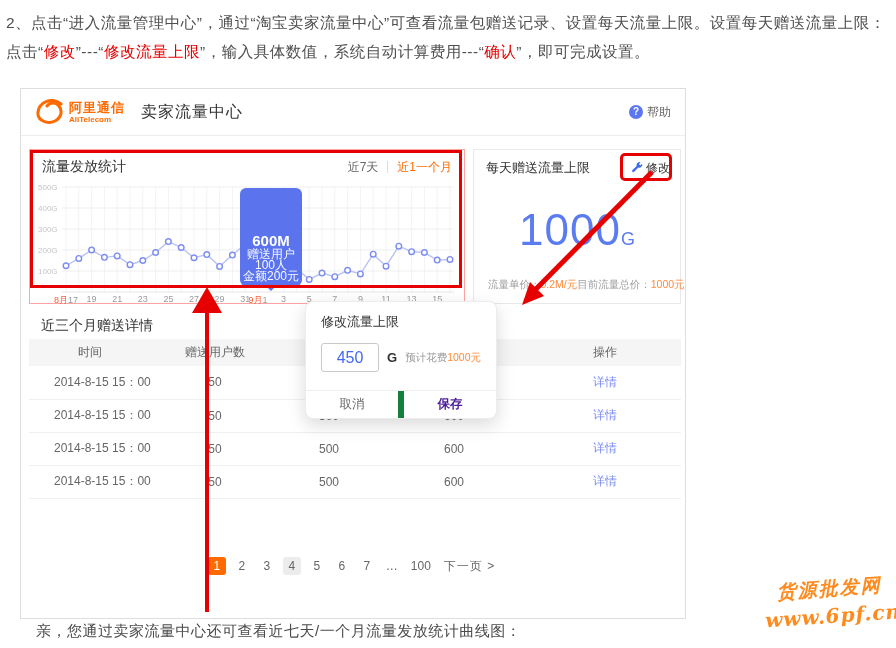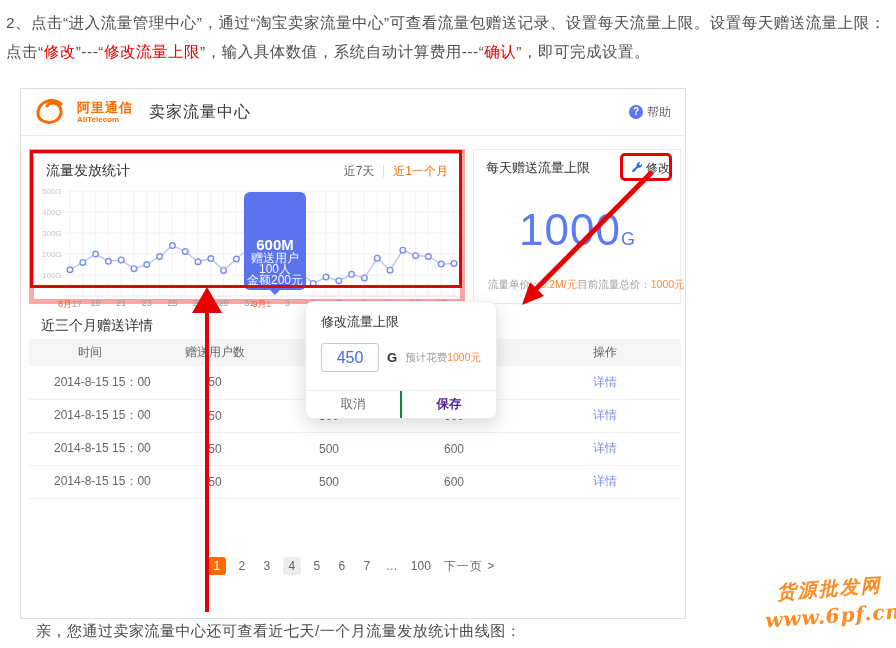--- a/index.html
+++ b/index.html
@@ -9,33 +9,33 @@
 
   
   .instruction { position:absolute; left:6px; top:8px; width:884px; font-size:15.5px;
     line-height:29px; color:#4f4f4f; letter-spacing:0.5px; }
 
   
   .card { position:absolute; left:20px; top:88px; width:666px; height:531px;
     background:#fff; border:1px solid #dedede; }
   .card-header { position:absolute; left:0; top:0; right:0; height:47px;
     border-bottom:1px solid #ededed; display:flex; align-items:center; padding:0 14px; }
-  .logo { display:flex; align-items:center; gap:12px; }
+  .logo { display:flex; align-items:center; gap:4px; }
   .logo-text { color:#ff6a00; line-height:1; }
   .logo-line1 { font-size:13px; font-weight:bold; letter-spacing:1px; }
   .logo-line2 { font-size:8px; font-weight:bold; margin-top:2px; }
   .app-title { margin-left:16px; font-size:16px; color:#333; letter-spacing:1px; }
   .help { margin-left:auto; display:flex; align-items:center; gap:4px; cursor:pointer; }
   .help-icon { width:14px; height:14px; border-radius:50%; background:#5b76f0; color:#fff;
     font-size:10px; line-height:14px; text-align:center; font-weight:bold; }
   .help-label { font-size:12px; color:#666; }
 
   
   .chart-panel { position:absolute; left:8px; top:60px; width:436px; height:155px;
-    border:5px solid #fca5a5; background:#fff; }
+    border:1px solid #fca5a5; background:#fff; }
   .panel-head { display:flex; align-items:center; padding:8px 12px 4px 12px; }
   .panel-title { font-size:14px; color:#333; }
   .tabs { margin-left:auto; display:flex; align-items:center; }
   .tab { font-size:12px; cursor:pointer; }
   .tab-7d { color:#666; }
   .tab-divider { width:1px; height:12px; background:#ddd; margin:0 9px; }
   .tab-1m { color:#ff6a00; }
   .chart-svg { position:absolute; left:6px; top:30px; }
   .x-axis { position:absolute; left:6px; top:144px; width:424px; height:12px; }
   .x-axis span { position:absolute; transform:translateX(-50%); font-size:9px; color:#9b9b9b; white-space:nowrap; }
@@ -84,21 +84,21 @@
   .modal-title { padding:11px 15px 0 15px; font-size:13px; color:#333; }
   .modal-body { display:flex; align-items:center; gap:8px; padding:12px 12px 0 15px; }
   .limit-input { width:58px; height:29px; border:1px solid #c9c9c9; border-radius:3px;
     text-align:center; font-size:16px; color:#4468ee; font-family:inherit; }
   .input-unit { font-size:13px; color:#333; font-weight:bold; }
   .estimate { font-size:10.5px; color:#9a9a9a; white-space:nowrap; }
   .estimate b { font-weight:normal; color:#ff8a3c; }
   .modal-footer { position:absolute; left:0; right:0; bottom:0; height:28px; display:flex;
     border-top:1px solid #efefef; }
   .modal-footer > div { flex:1; text-align:center; line-height:27px; font-size:12.5px; cursor:pointer; }
-  .btn-cancel { color:#666; border-right:2px solid #15803d; }
+  .btn-cancel { color:#666; border-right:6px solid #15803d; }
   .btn-save { color:#4c1d95; font-weight:bold; }
 
   
   .red-box-chart { position:absolute; left:30px; top:150px; width:432px; height:138px;
     border:3px solid #e60000; z-index:55; pointer-events:none; }
   .red-box-modify { position:absolute; left:620px; top:153px; width:52px; height:28px;
     border:3px solid #e60000; border-radius:5px; z-index:56; pointer-events:none; }
   .arrows { position:absolute; left:0; top:0; z-index:60; pointer-events:none; }
 
   

